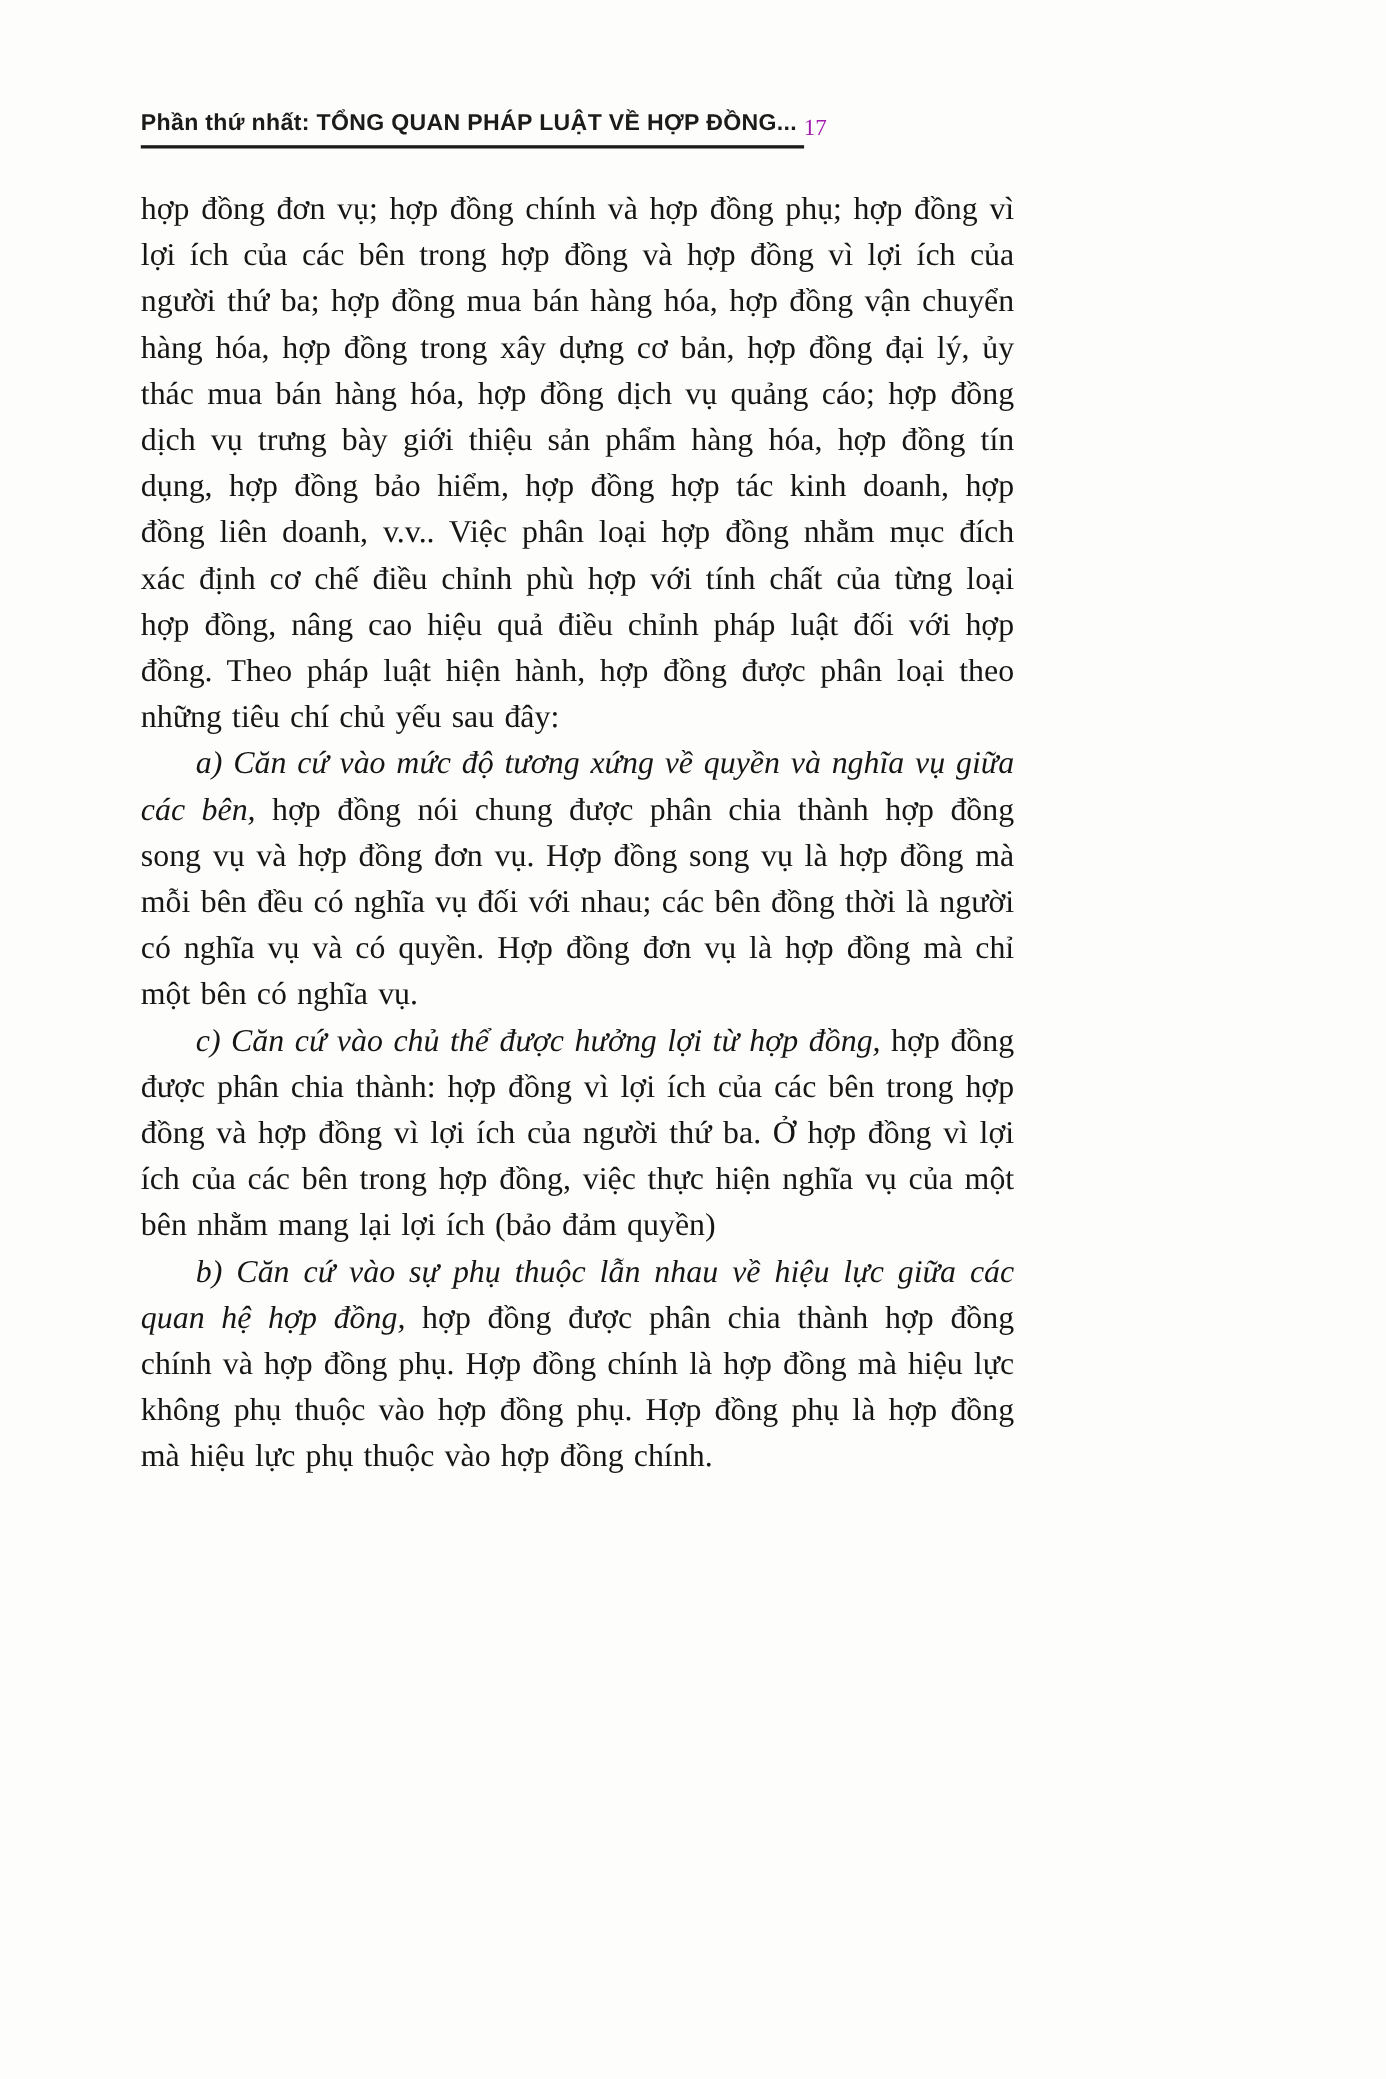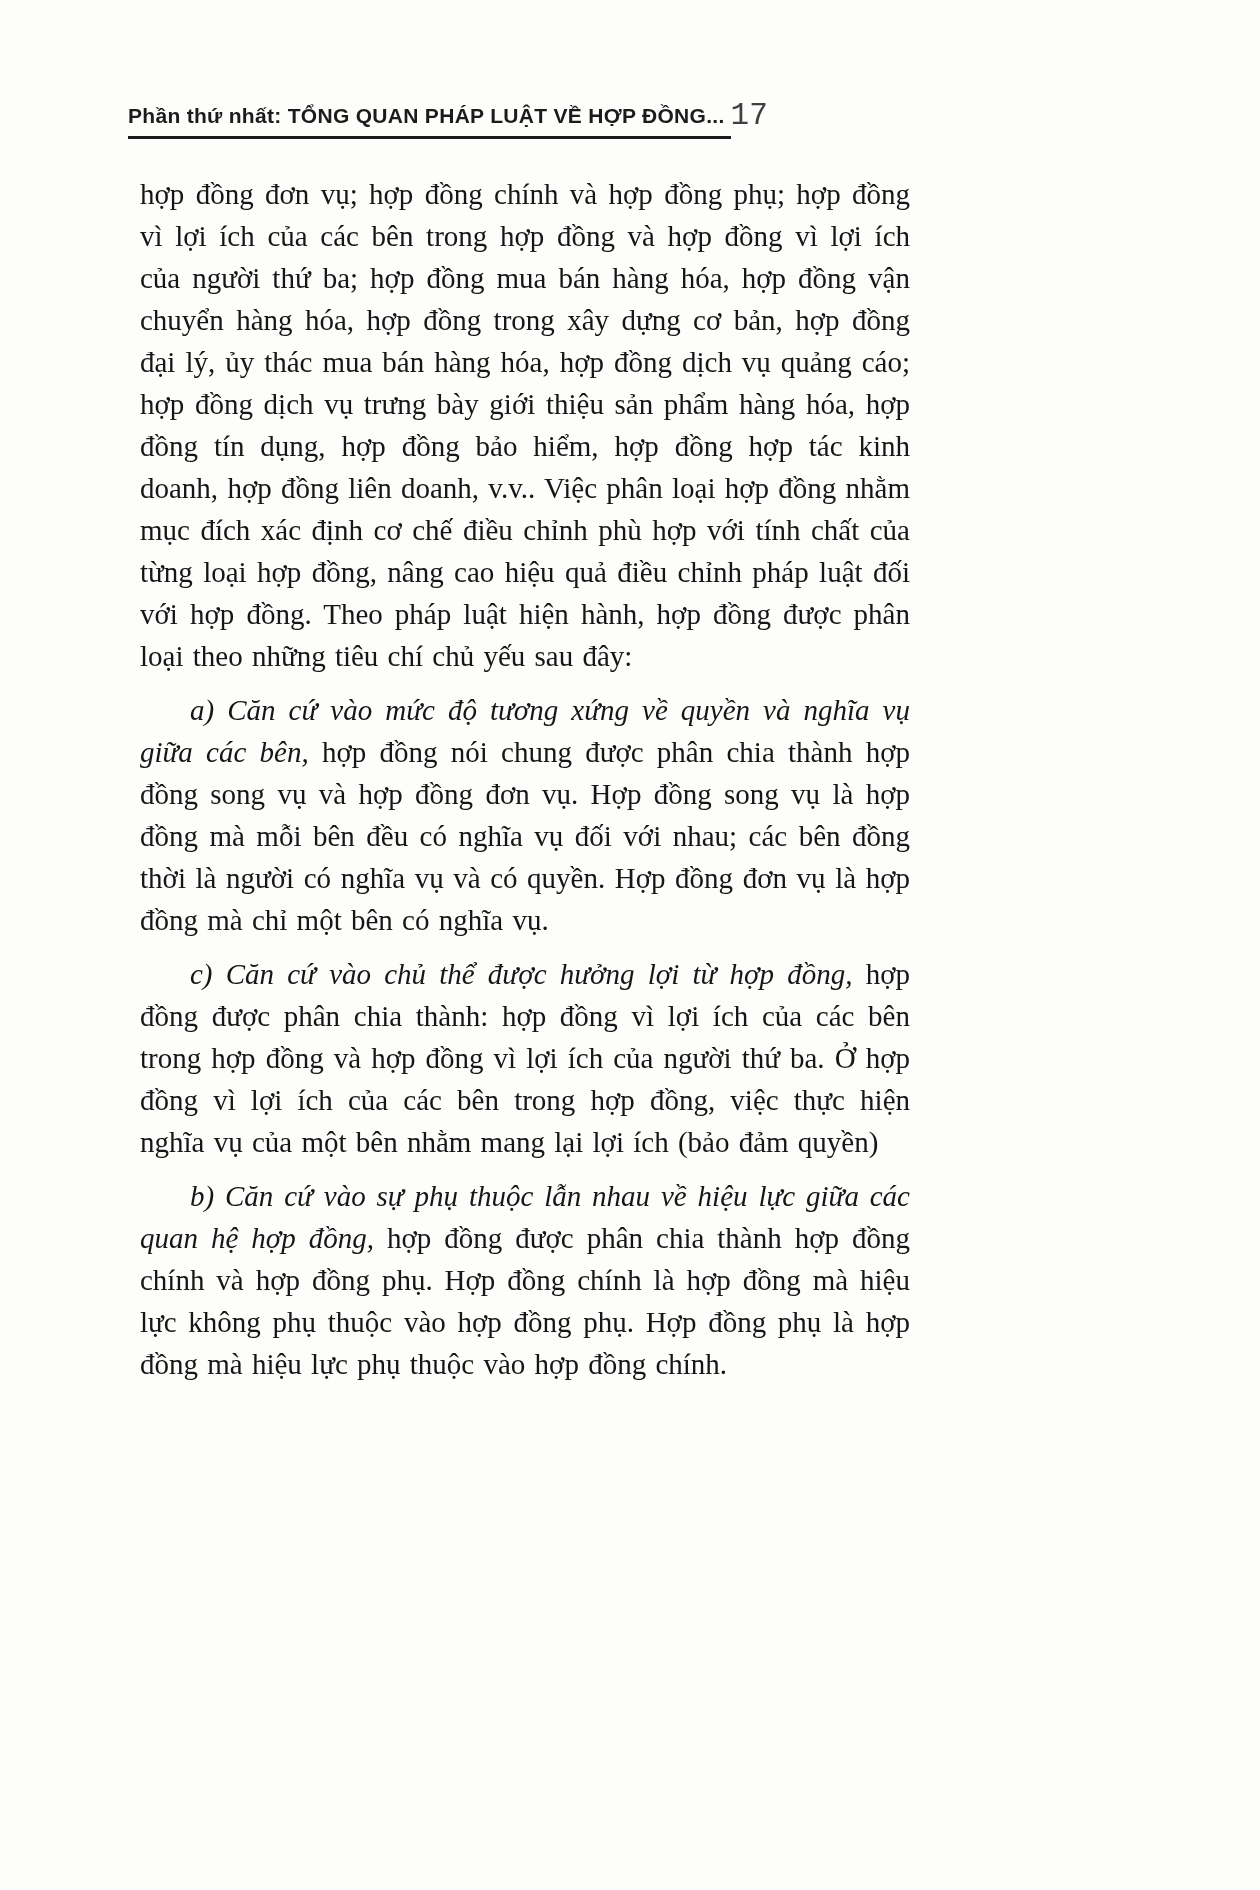--- a/index.html
+++ b/index.html
@@ -33,35 +33,35 @@
   }
   .head-title {
     font-family: "Liberation Sans", "DejaVu Sans", sans-serif;
     font-weight: bold;
     font-size: 21px;
     letter-spacing: 0.3px;
     white-space: nowrap;
     color: #1b1b1b;
   }
   .page-number {
-    font-family: Liberation Mono, monospace;
-    font-size: 31px;
+    font-family: Liberation Serif, serif;
+    font-size: 21px;
     line-height: 1;
     padding-bottom: 8px;
-    color: #404040;
+    color: #a21caf;
   }
   .body-text {
     font-size: 29px;
     line-height: 42px;
     text-align: justify;
     word-spacing: 2px;
     color: #161616;
   }
   .para {
-    margin: 12px;
+    margin: 0;
   }
   .para.indent {
     text-indent: 50px;
   }
   .lead-italic {
     font-style: italic;
   }
 </style>
 </head>
 <body>

